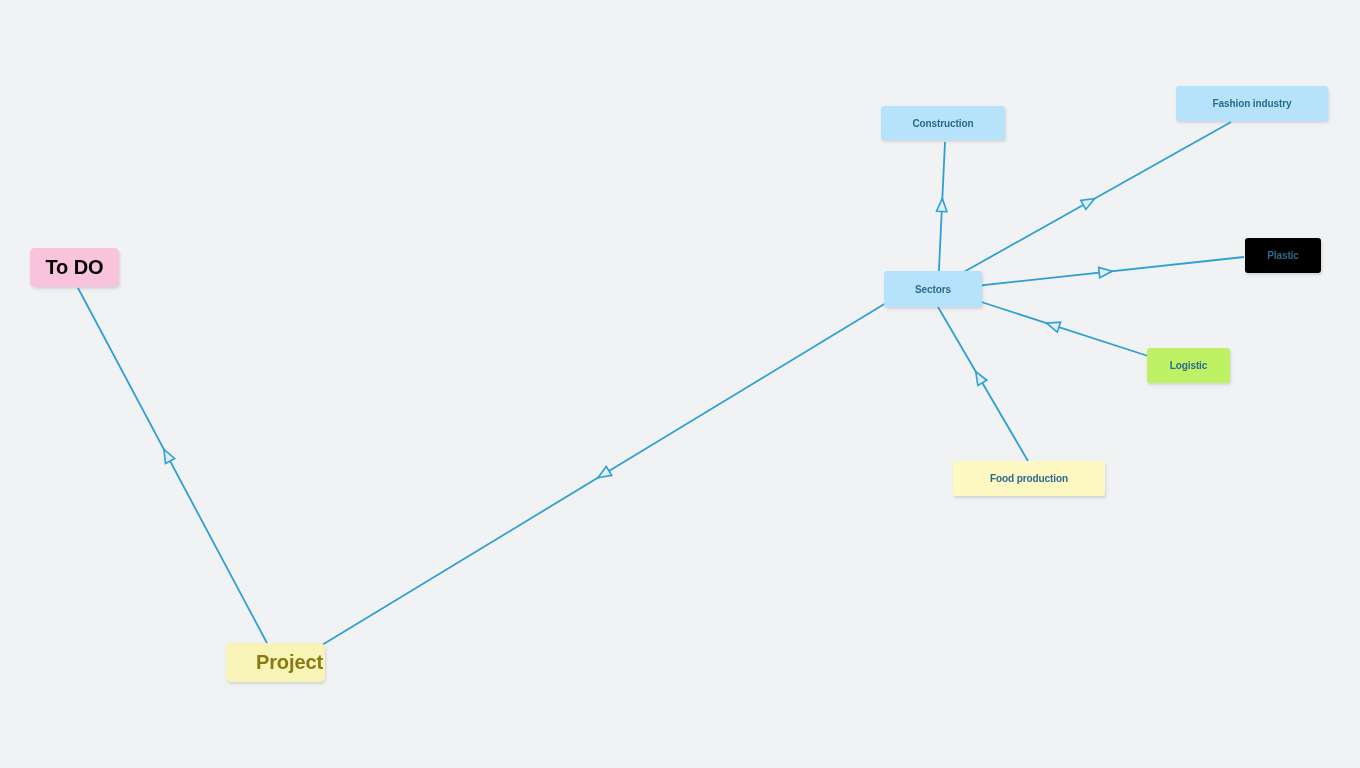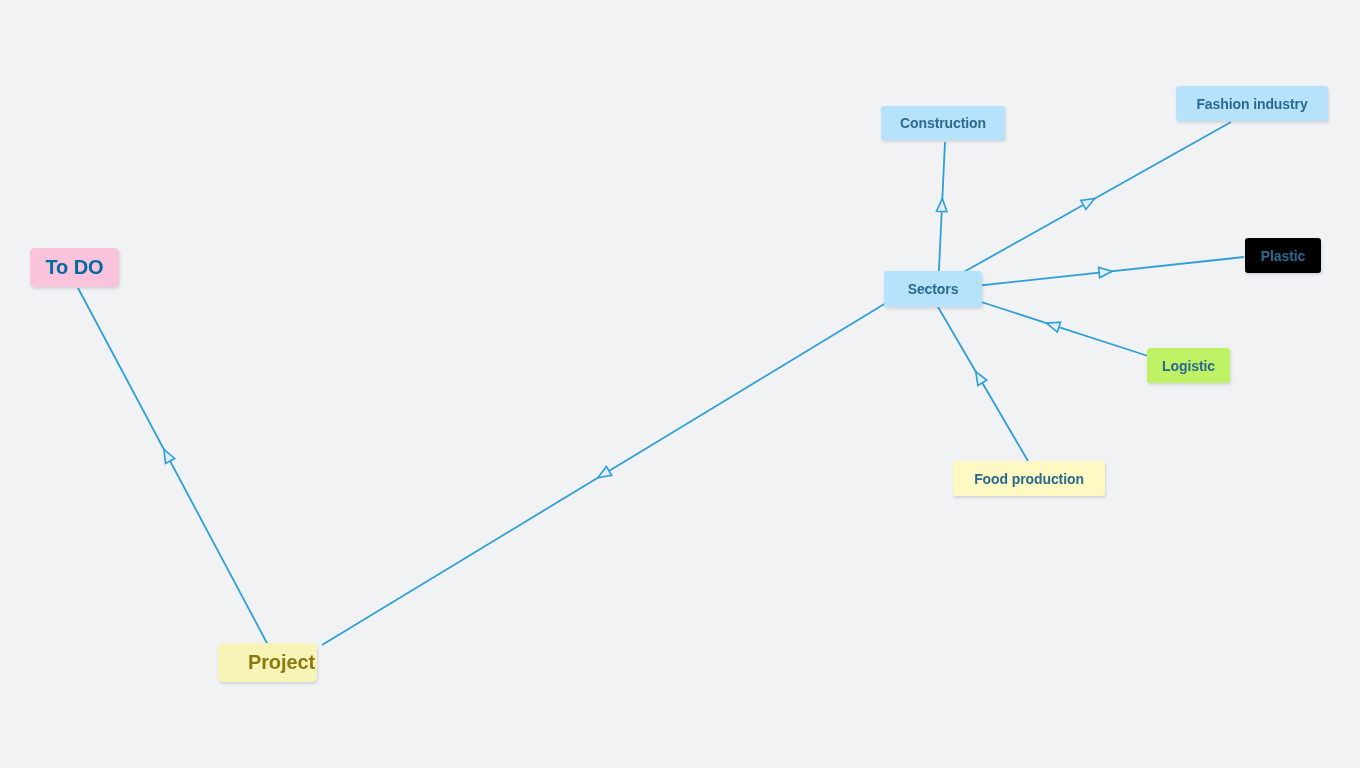--- a/index.html
+++ b/index.html
@@ -34,21 +34,21 @@
     white-space: nowrap;
     font-weight: bold;
     letter-spacing: -0.1px;
     box-shadow: 1px 2px 3px rgba(100,110,120,0.22);
     user-select: none;
   }
   .node-blue {
     background: #b6e3fb;
     color: #2b6a8f;
     border-radius: 3px;
-    font-size: 14px;
+    font-size: 10px;
   }
   .node-pink {
     background: #f8c3db;
     color: #a8376b;
     border-radius: 5px;
     font-size: 20px;
   }
   .node-yellow {
     background: #f8f3b6;
     color: #8a7a10;
@@ -84,24 +84,24 @@
       <g>
         <line x1="966" y1="297" x2="1148" y2="356" stroke="#2f9fd8" stroke-width="1.8"></line>
         <polygon points="1046.56,323.12 1060.53,322.18 1057.32,332.07" fill="#dff0fb" stroke="#2f9fd8" stroke-width="1.6" stroke-linejoin="miter"></polygon>
       </g>
       <g>
         <line x1="938" y1="307" x2="1028" y2="461" stroke="#2f9fd8" stroke-width="1.8"></line>
         <polygon points="975.79,371.67 986.84,380.27 977.86,385.51" fill="#dff0fb" stroke="#2f9fd8" stroke-width="1.6" stroke-linejoin="miter"></polygon>
       </g>
     </svg>
   <div id="nodes">
-      <div class="node node-pink" style="left: 30px; top: 248px; width: 89px; height: 39px; background: rgb(248, 195, 219); color: #0369a1;">
+      <div class="node node-pink" style="left: 30px; top: 248px; width: 89px; height: 39px; background: rgb(248, 195, 219); color: #000000;">
         <span>To DO</span>
       </div>
-      <div class="node node-yellow" style="left: 218px; top: 643px; width: 99px; height: 39px; background: rgb(248, 243, 182); color: rgb(138, 122, 16); padding-left: 28px;">
+      <div class="node node-yellow" style="left: 226px; top: 643px; width: 99px; height: 39px; background: rgb(248, 243, 182); color: rgb(138, 122, 16); padding-left: 28px;">
         <span>Project</span>
       </div>
       <div class="node node-blue" style="left: 884px; top: 271px; width: 98px; height: 36px; background: rgb(182, 227, 251); color: rgb(43, 106, 143);">
         <span>Sectors</span>
       </div>
       <div class="node node-blue" style="left: 881px; top: 106px; width: 124px; height: 34px; background: rgb(182, 227, 251); color: rgb(43, 106, 143);">
         <span>Construction</span>
       </div>
       <div class="node node-blue" style="left: 1176px; top: 86px; width: 152px; height: 35px; background: rgb(182, 227, 251); color: rgb(43, 106, 143);">
         <span>Fashion industry</span>

